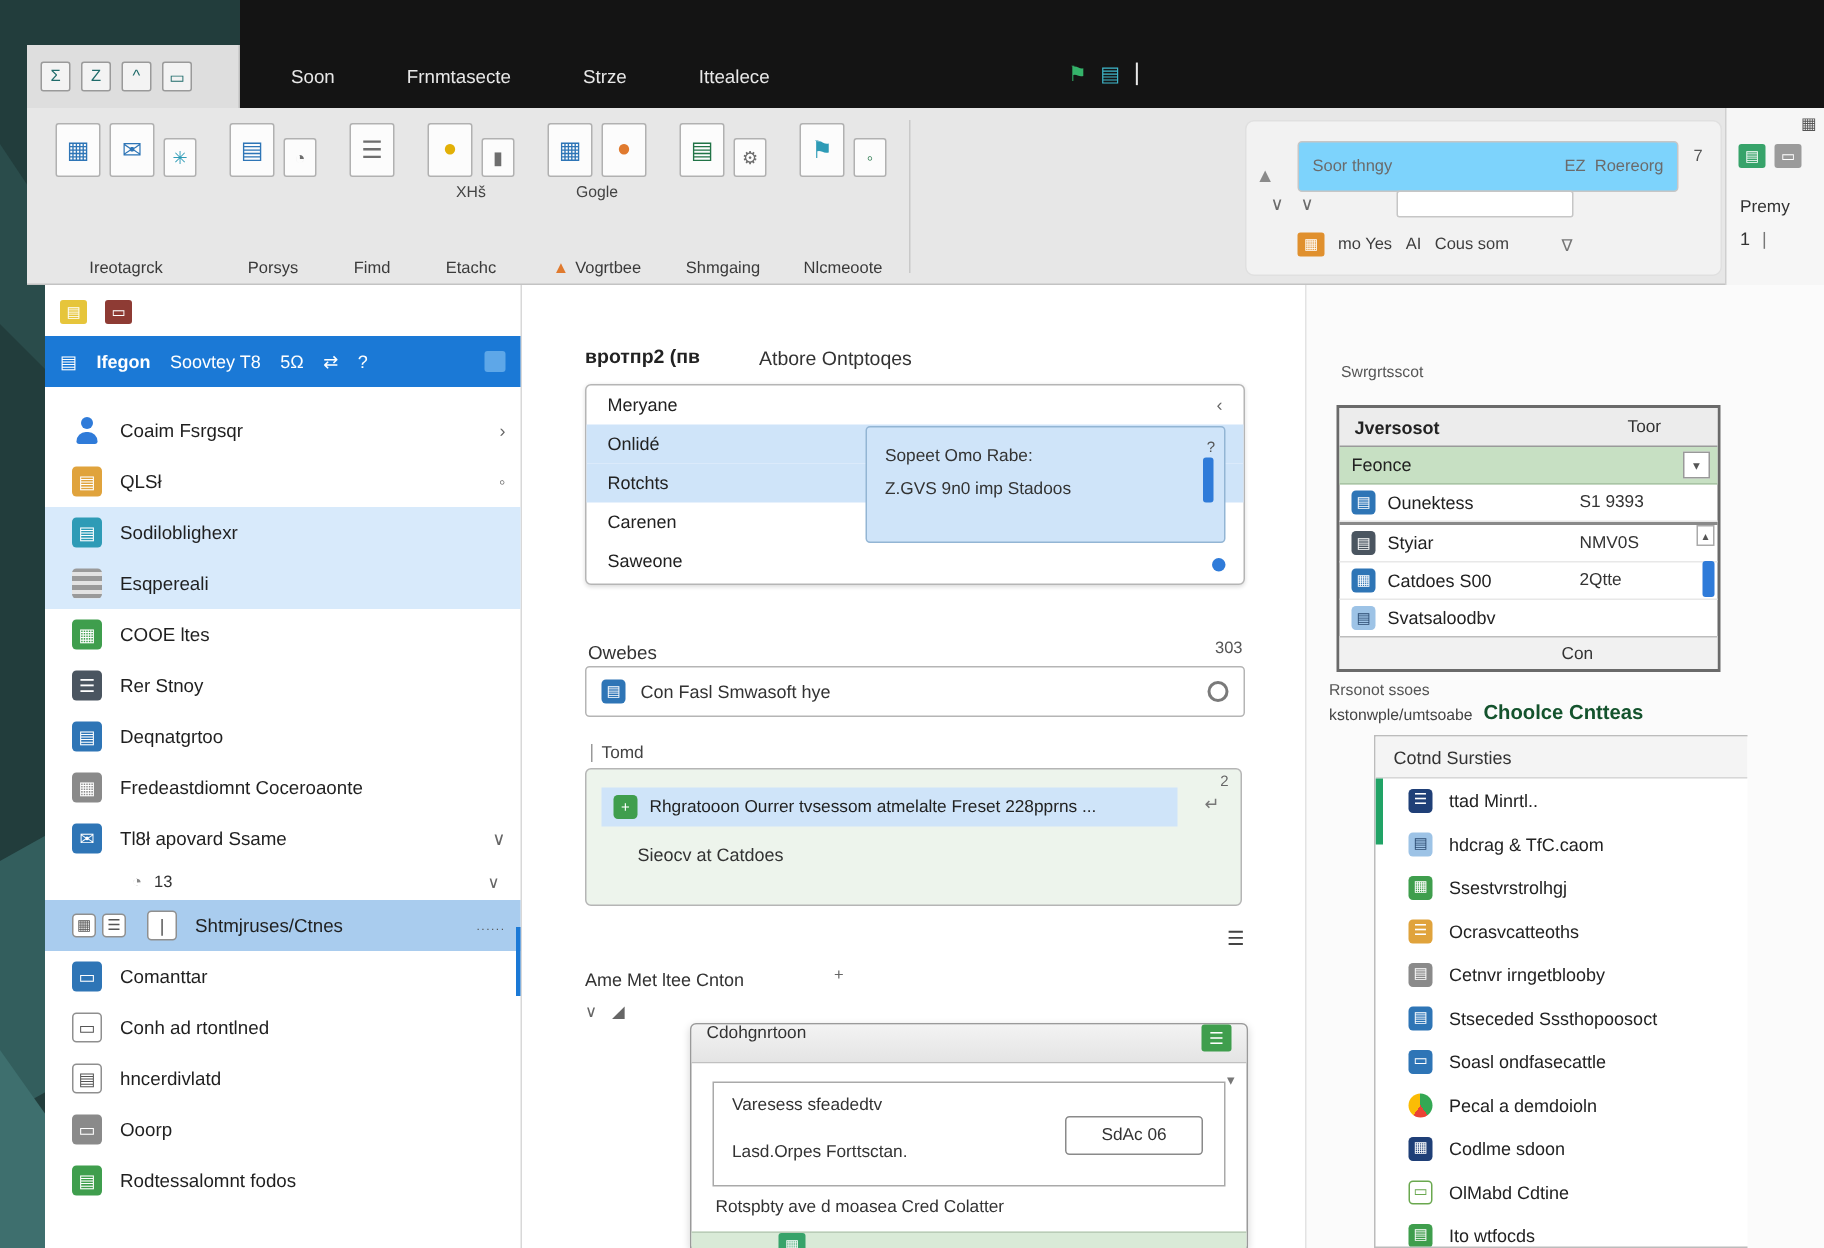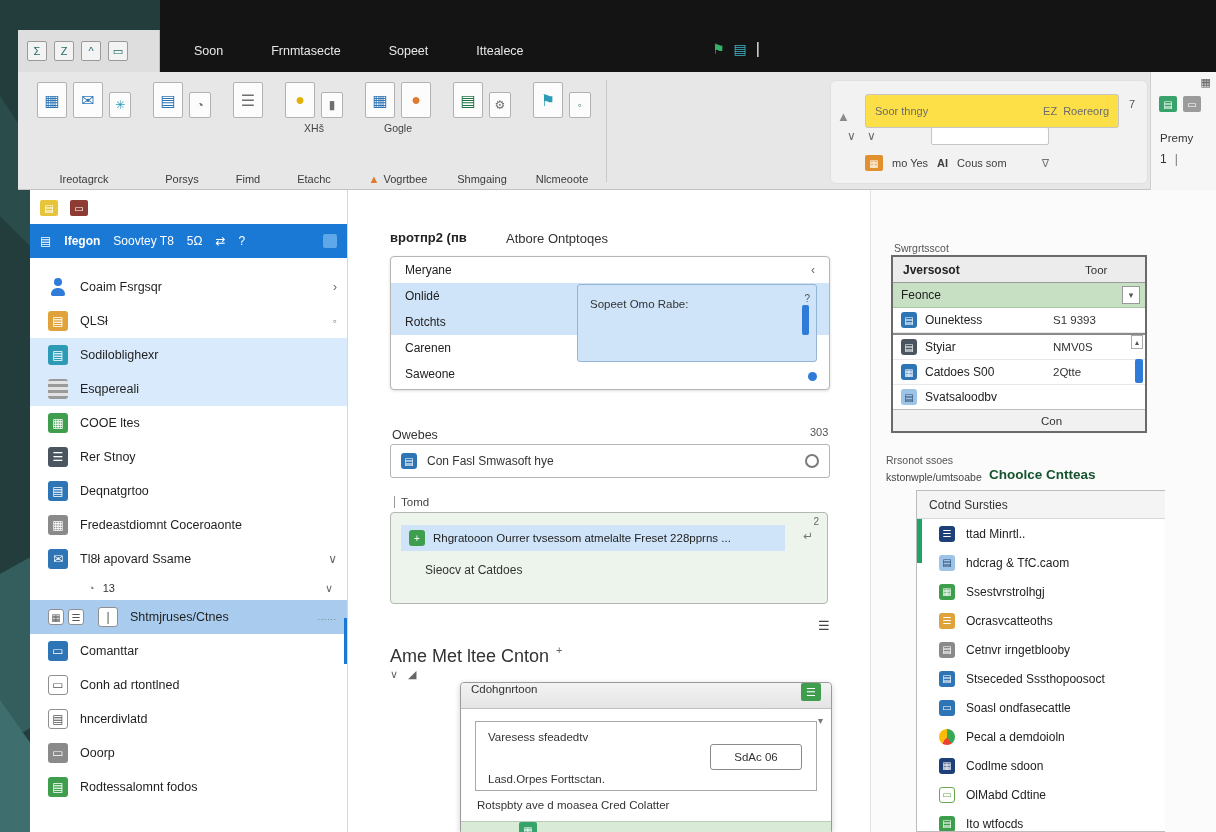--- a/index.html
+++ b/index.html
@@ -29,21 +29,21 @@
   .gicons{display:flex;gap:6px;align-items:flex-end}
   .midlbl{font-size:10.5px;color:#444;margin-top:4px}
   .glabel{font-size:11px;color:#3a3a3a;margin-top:auto;white-space:nowrap;display:flex;align-items:center;gap:4px}
   .tile{width:30px;height:36px;border:1px solid #b1b1b1;background:#fcfcfc;display:flex;align-items:center;justify-content:center;font-size:16px;border-radius:2px}
   .tile.sm{width:22px;height:26px;font-size:12px}
   .c-blue{color:#2e75b6}.c-green{color:#217346}.c-teal{color:#2e9bb6}.c-orange{color:#e07a2e}
   .c-yellow{color:#e2b007}.c-gray{color:#6e6e6e}
   .vsep{width:1px;background:#c9c9c9;margin:8px 4px}
   .ribbon-right{position:absolute;left:812px;top:8px;width:318px;height:104px;background:#f2f2f2;border-radius:6px;border:1px solid #e0e0e0}
   .warn{position:absolute;left:6px;top:28px;color:#8a8a8a;font-size:13px}
-  .searchbox{position:absolute;left:34px;top:13px;width:254px;height:27px;background:#fde047;border:1px solid #c6c6c6;border-radius:3px;display:flex;align-items:center;padding:16px 9px;font-size:11px;color:#6b6b6b;gap:8px}
+  .searchbox{position:absolute;left:34px;top:13px;width:254px;height:27px;background:#7dd3fc;border:1px solid #c6c6c6;border-radius:3px;display:flex;align-items:center;padding:16px 9px;font-size:11px;color:#6b6b6b;gap:8px}
   .searchbox .r{margin-left:auto;display:flex;gap:6px;align-items:center}
   .seven{position:absolute;left:298px;top:17px;font-size:11px;color:#555}
   .midbox{position:absolute;left:100px;top:46px;width:118px;height:18px;background:#fff;border:1px solid #c6c6c6;border-radius:2px}
   .chev2{position:absolute;top:48px;color:#6b6b6b;font-size:12px}
   .rr-row{position:absolute;left:34px;top:74px;display:flex;align-items:center;gap:9px;font-size:11px;color:#3e3e3e}
   .mtile{width:18px;height:16px;border-radius:2px;display:flex;align-items:center;justify-content:center;font-size:10px;color:#fff}
   .mt-orange{background:#e0902e}.mt-green{background:#37a36a}.mt-gray{background:#9b9b9b}
   .mt-yellow{background:#e6c53b}.mt-red{background:#8e3b34}
   .ribbon-far{position:absolute;left:1132px;top:0;width:66px;height:118px;background:#f6f6f6;border-left:1px solid #cfcfcf}
   .far-ic{position:absolute;top:24px;left:8px;display:flex;gap:6px}
@@ -96,38 +96,38 @@
   .ownum{position:absolute;left:462px;top:236px;font-size:11px;color:#555}
   .field{position:absolute;left:42px;top:254px;width:440px;height:34px;background:#fff;border:1px solid #b5b5b5;border-radius:3px;display:flex;align-items:center;gap:10px;padding:0 10px;font-size:12px;color:#333}
   .ring{margin-left:auto;width:14px;height:14px;border:2px solid #7a7a7a;border-radius:50%}
   .tomd{position:absolute;left:46px;top:306px;font-size:11.5px;color:#444;border-left:1px solid #999;padding-left:6px}
   .gpanel{position:absolute;left:42px;top:322px;width:438px;height:92px;background:#edf4ec;border:1px solid #b5b5b5;border-radius:4px}
   .gpanel .two{position:absolute;right:8px;top:3px;font-size:10px;color:#666}
   .gp-row1{position:absolute;left:10px;top:12px;width:384px;height:26px;background:#cfe4f9;display:flex;align-items:center;gap:8px;padding:0 8px;font-size:11.5px;color:#222;white-space:nowrap;overflow:hidden}
   .gp-ret{position:absolute;right:14px;top:16px;color:#777;font-size:12px}
   .gp-row2{position:absolute;left:34px;top:50px;font-size:12px;color:#333}
   .hamb{position:absolute;left:470px;top:428px;font-size:13px;color:#444}
-  .amel{position:absolute;left:42px;top:456px;font-size:18px;color:#333}
+  .amel{position:absolute;left:42px;top:456px;font-size:12px;color:#333}
   .ameplus{position:absolute;left:208px;top:454px;font-size:11px;color:#666}
   .amevs{position:absolute;left:42px;top:478px;font-size:11px;color:#666;display:flex;gap:10px}
   .dialog{position:absolute;left:112px;top:492px;width:372px;height:150px;background:#fff;border:1px solid #9a9a9a;border-radius:4px 4px 0 0;box-shadow:0 2px 6px rgba(0,0,0,.18)}
   .dlg-title{height:26px;background:linear-gradient(#f3f3f3,#e4e4e4);border-bottom:1px solid #c0c0c0;display:flex;align-items:flex-start;padding:0 10px;font-size:11.5px;color:#333;border-radius:4px 4px 0 0}
   .dlg-gbtn{margin-left:auto;width:20px;height:18px;background:#3f9e4d;border-radius:2px;color:#fff;font-size:11px;display:flex;align-items:center;justify-content:center}
   .dlg-box{position:absolute;left:14px;top:38px;width:342px;height:70px;border:1px solid #a9a9a9;font-size:11.5px;color:#333}
   .dlg-box .l1{position:absolute;left:12px;top:9px}
-  .dlg-box .l2{position:absolute;left:12px;top:51px}
+  .dlg-box .l2{position:absolute;left:12px;top:40px}
   .dlg-btn{position:absolute;right:14px;top:22px;width:92px;height:26px;background:#fff;border:1px solid #8a8a8a;border-radius:3px;font-size:11.5px;color:#333;display:flex;align-items:center;justify-content:center}
   .dlg-l3{position:absolute;left:16px;top:116px;font-size:11.5px;color:#333}
   .dlg-strip{position:absolute;left:0;top:138px;width:100%;height:12px;background:#d9ead7;border-top:1px solid #b9ccb7;display:flex;align-items:flex-start;padding-left:58px}
   .dlg-dn{position:absolute;right:8px;top:32px;font-size:10px;color:#777}
 
   
   .rightpanel{position:absolute;left:870px;top:190px;width:346px;height:642px;background:#fbfbfb;border-left:1px solid #e3e3e3}
   .rp-lbl1{position:absolute;left:23px;top:52px;font-size:10.5px;color:#555}
-  .rtable{position:absolute;left:20px;top:65px;width:256px;height:178px;background:#fff;border:2px solid #6a6a6a}
+  .rtable{position:absolute;left:20px;top:80px;width:256px;height:178px;background:#fff;border:2px solid #6a6a6a}
   .rt-head{height:26px;background:#ececec;border-bottom:1px solid #9a9a9a;display:flex;align-items:center;padding:0 10px;font-size:12px;color:#222;font-weight:700}
   .rt-head .h2{position:absolute;left:192px;font-weight:400;font-size:11.5px;color:#333}
   .rt-row{height:25px;display:flex;align-items:center;gap:8px;padding:0 8px;font-size:12px;color:#222;position:relative;border-bottom:1px solid #e8e8e8}
   .rt-row.green{background:#c7e0c3;border-bottom:1px solid #a9c4a5}
   .rt-row .val{position:absolute;left:160px;font-size:11.5px;color:#333}
   .rt-dd{position:absolute;right:5px;top:3px;width:18px;height:18px;background:#fff;border:1px solid #999;font-size:9px;color:#555;display:flex;align-items:center;justify-content:center}
   .rt-div{height:2px;background:#8a8a8a}
   .rt-foot{position:absolute;left:0;bottom:0;width:100%;height:22px;background:#f1f1f1;border-top:1px solid #bdbdbd;font-size:11.5px;color:#333;display:flex;align-items:center}
   .rt-foot .con{margin-left:148px}
   .rt-vthumb{position:absolute;right:2px;top:102px;width:8px;height:24px;background:#2f7bd9;border-radius:2px}
@@ -155,21 +155,21 @@
   <div class="titlebar">
     <div class="qat">
       <span class="qat-btn">Σ</span>
       <span class="qat-btn">Z</span>
       <span class="qat-btn">^</span>
       <span class="qat-btn">▭</span>
     </div>
     <nav class="menus">
       <span>Soon</span>
       <span>Frnmtasecte</span>
-      <span>Sopeet</span>
+      <span>Strze</span>
       <span>Ittealece</span>
     </nav>
     <div class="tb-icons">
       <span class="g">⚑</span>
       <span class="t">▤</span>
       <span class="w">|</span>
     </div>
   </div>
 
   <div class="ribbon">
@@ -240,21 +240,21 @@
           <span>Roereorg</span>
         </span>
       </div>
       <span class="seven">7</span>
       <div class="midbox"></div>
       <span class="chev2" style="left:16px">∨</span>
       <span class="chev2" style="left:36px">∨</span>
       <div class="rr-row">
         <span class="mtile mt-orange">▦</span>
         <span>mo Yes</span>
-        <span style="font-weight:700">AI</span>
+        <span style="font-weight:400">AI</span>
         <span>Cous som</span>
         <span style="margin-left:26px;color:#777">∇</span>
       </div>
     </div>
 
     <div class="ribbon-far">
       <span class="far-plus">▦</span>
       <div class="far-ic">
         <span class="mtile mt-green">▤</span>
         <span class="mtile mt-gray">▭</span>
@@ -377,20 +377,21 @@
       </div>
       <div class="dd-row">
         <span>Carenen</span>
       </div>
       <div class="dd-row">
         <span>Saweone</span>
       </div>
       <div class="popup">
         <span class="q">?</span>
         <div>Sopeet Omo Rabe:</div>
+        <div>Z.GVS 9n0 imp Stadoos</div>
         <span class="thumb"></span>
       </div>
       <span class="bluedot"></span>
     </div>
 
     <div class="owl">Owebes</div>
     <div class="ownum">303</div>
 
     <div class="field">
       <span class="ic sm ic-blue">▤</span>

